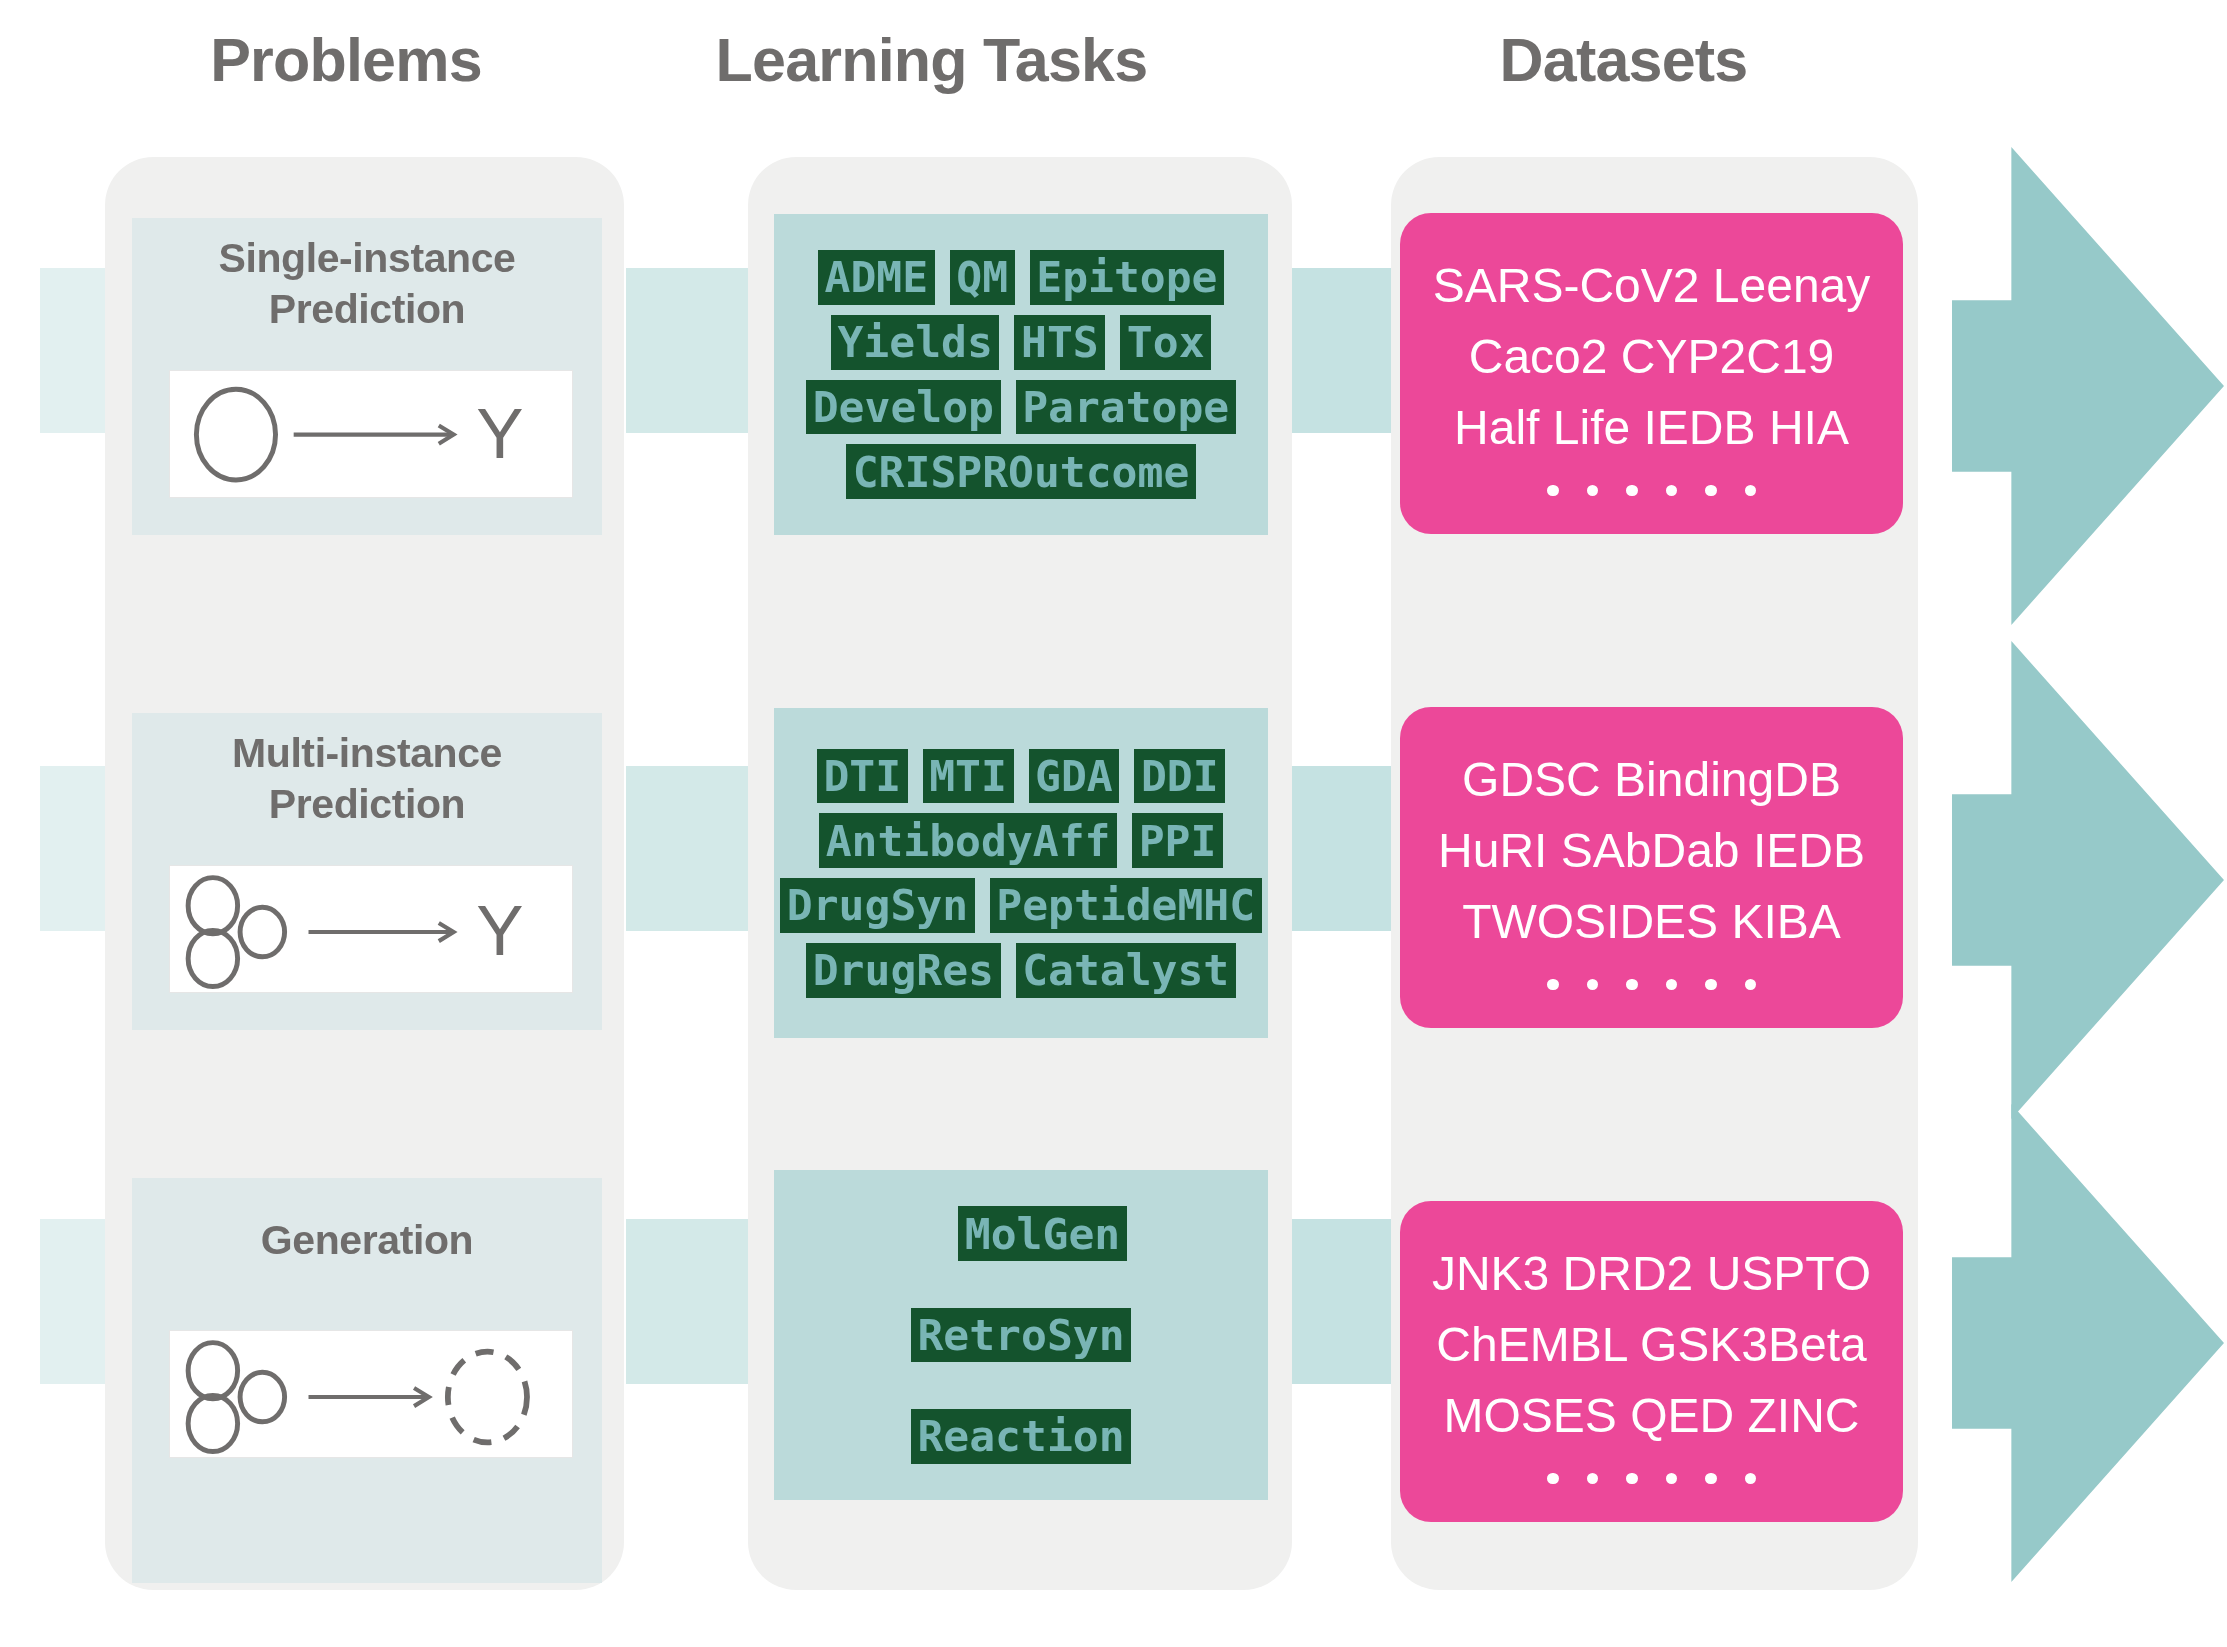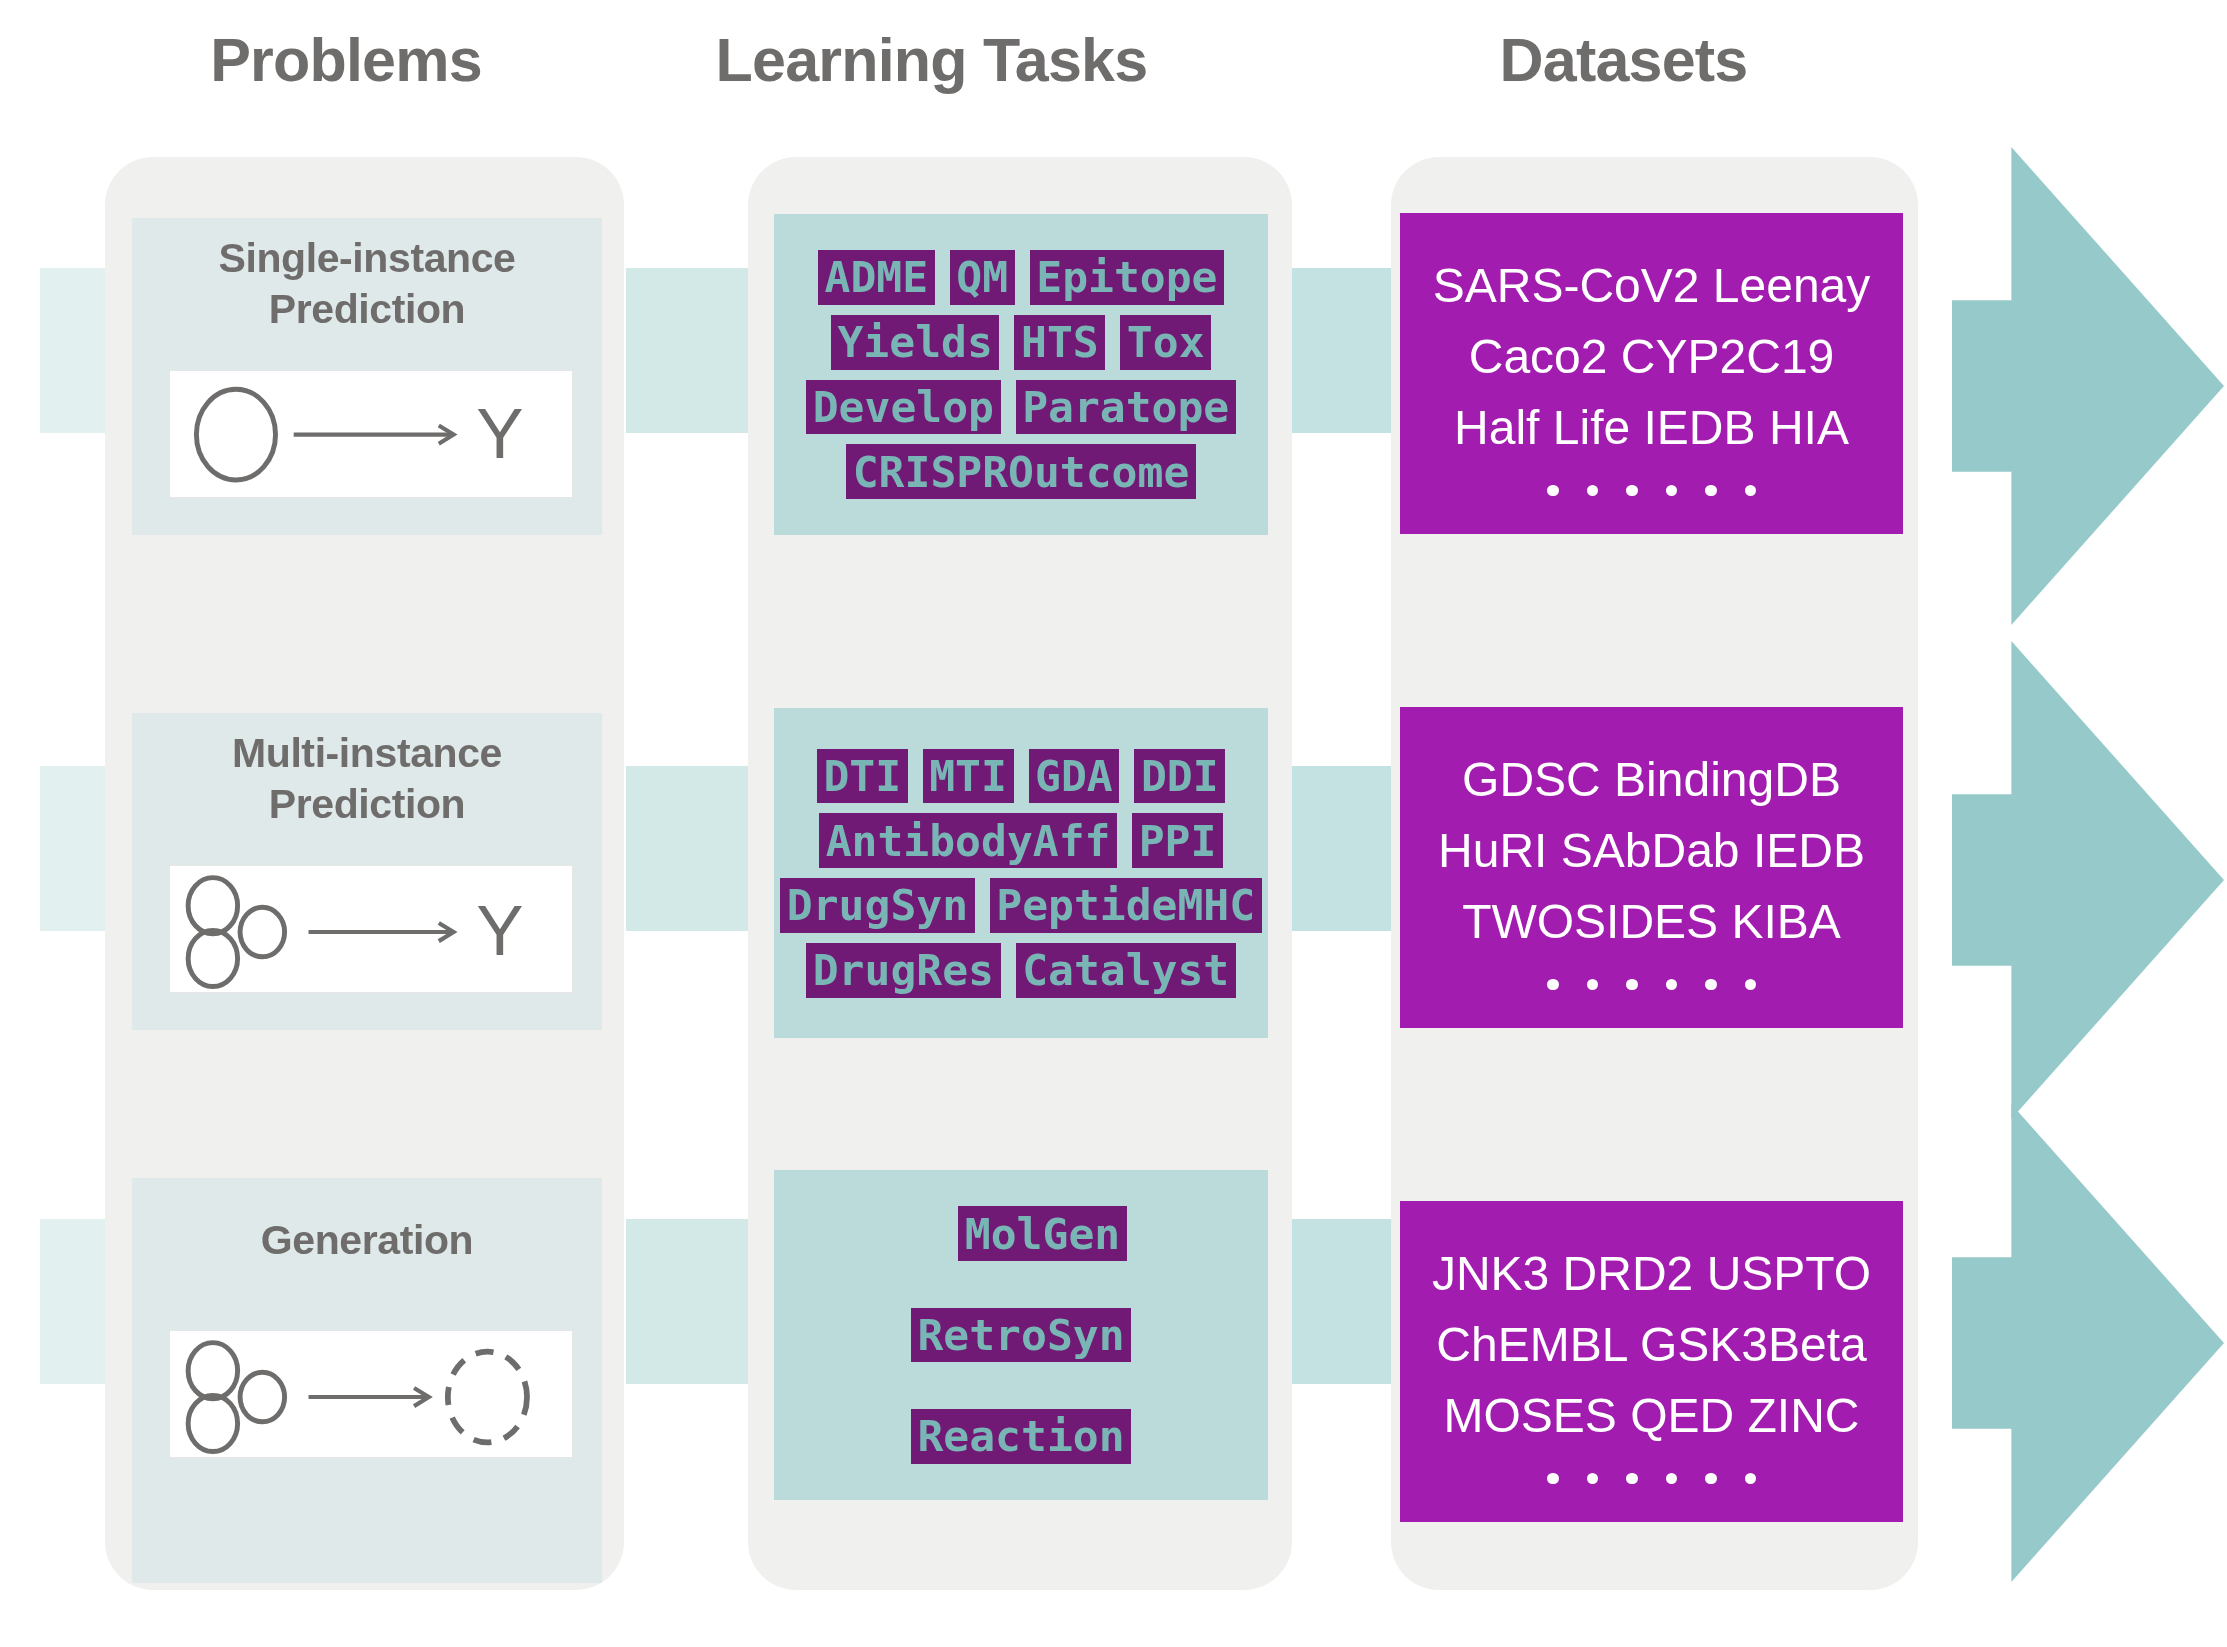--- a/index.html
+++ b/index.html
@@ -30,41 +30,41 @@
     position:absolute;background:#f0f0ef;border-radius:48px;
   }
   #col-problems{left:105px;top:157px;width:519px;height:1433px;}
   #col-tasks{left:748px;top:157px;width:544px;height:1433px;}
   #col-datasets{left:1391px;top:157px;width:527px;height:1433px;}
 
   
   .panel{position:absolute;}
   .panel-problem{background:#dfe9ea;}
   .panel-task{background:#bbdada;}
-  .panel-dataset{background:#a21caf;}
+  .panel-dataset{background:#ec4899;border-radius:31px;}
 
   
   .prob-title{
     position:absolute;left:0;right:0;
     font-weight:bold;font-size:41px;line-height:51px;color:#6f6d6c;
     text-align:center;letter-spacing:-0.4px;
     font-family:Liberation Sans, sans-serif;
   }
   .prob-diagram{
     position:absolute;background:#ffffff;border:1.6px solid #e6e6e6;
     box-sizing:border-box;
   }
 
   
   .task-rows{position:absolute;left:0;right:0;top:0;bottom:0;
     display:flex;flex-direction:column;justify-content:center;align-items:center;}
   .task-row{display:flex;flex-direction:row;justify-content:center;align-items:center;
     gap:15px;margin:5px 0;width:100%;}
   .chip{
-    background:#701a75;color:#79b5b5;
+    background:#14532d;color:#79b5b5;
     font-family:"DejaVu Sans Mono","Liberation Mono",monospace;
     font-weight:bold;font-size:43px;line-height:1.12;
     padding:3.3px 6.6px;white-space:nowrap;
   }
 
   
   .ds-rows{position:absolute;left:0;right:0;top:0;bottom:0;
     display:flex;flex-direction:column;justify-content:center;align-items:center;}
   .ds-row{color:#ffffff;font-size:48px;line-height:1.0;margin:11.5px 0;
     text-align:center;white-space:nowrap;

